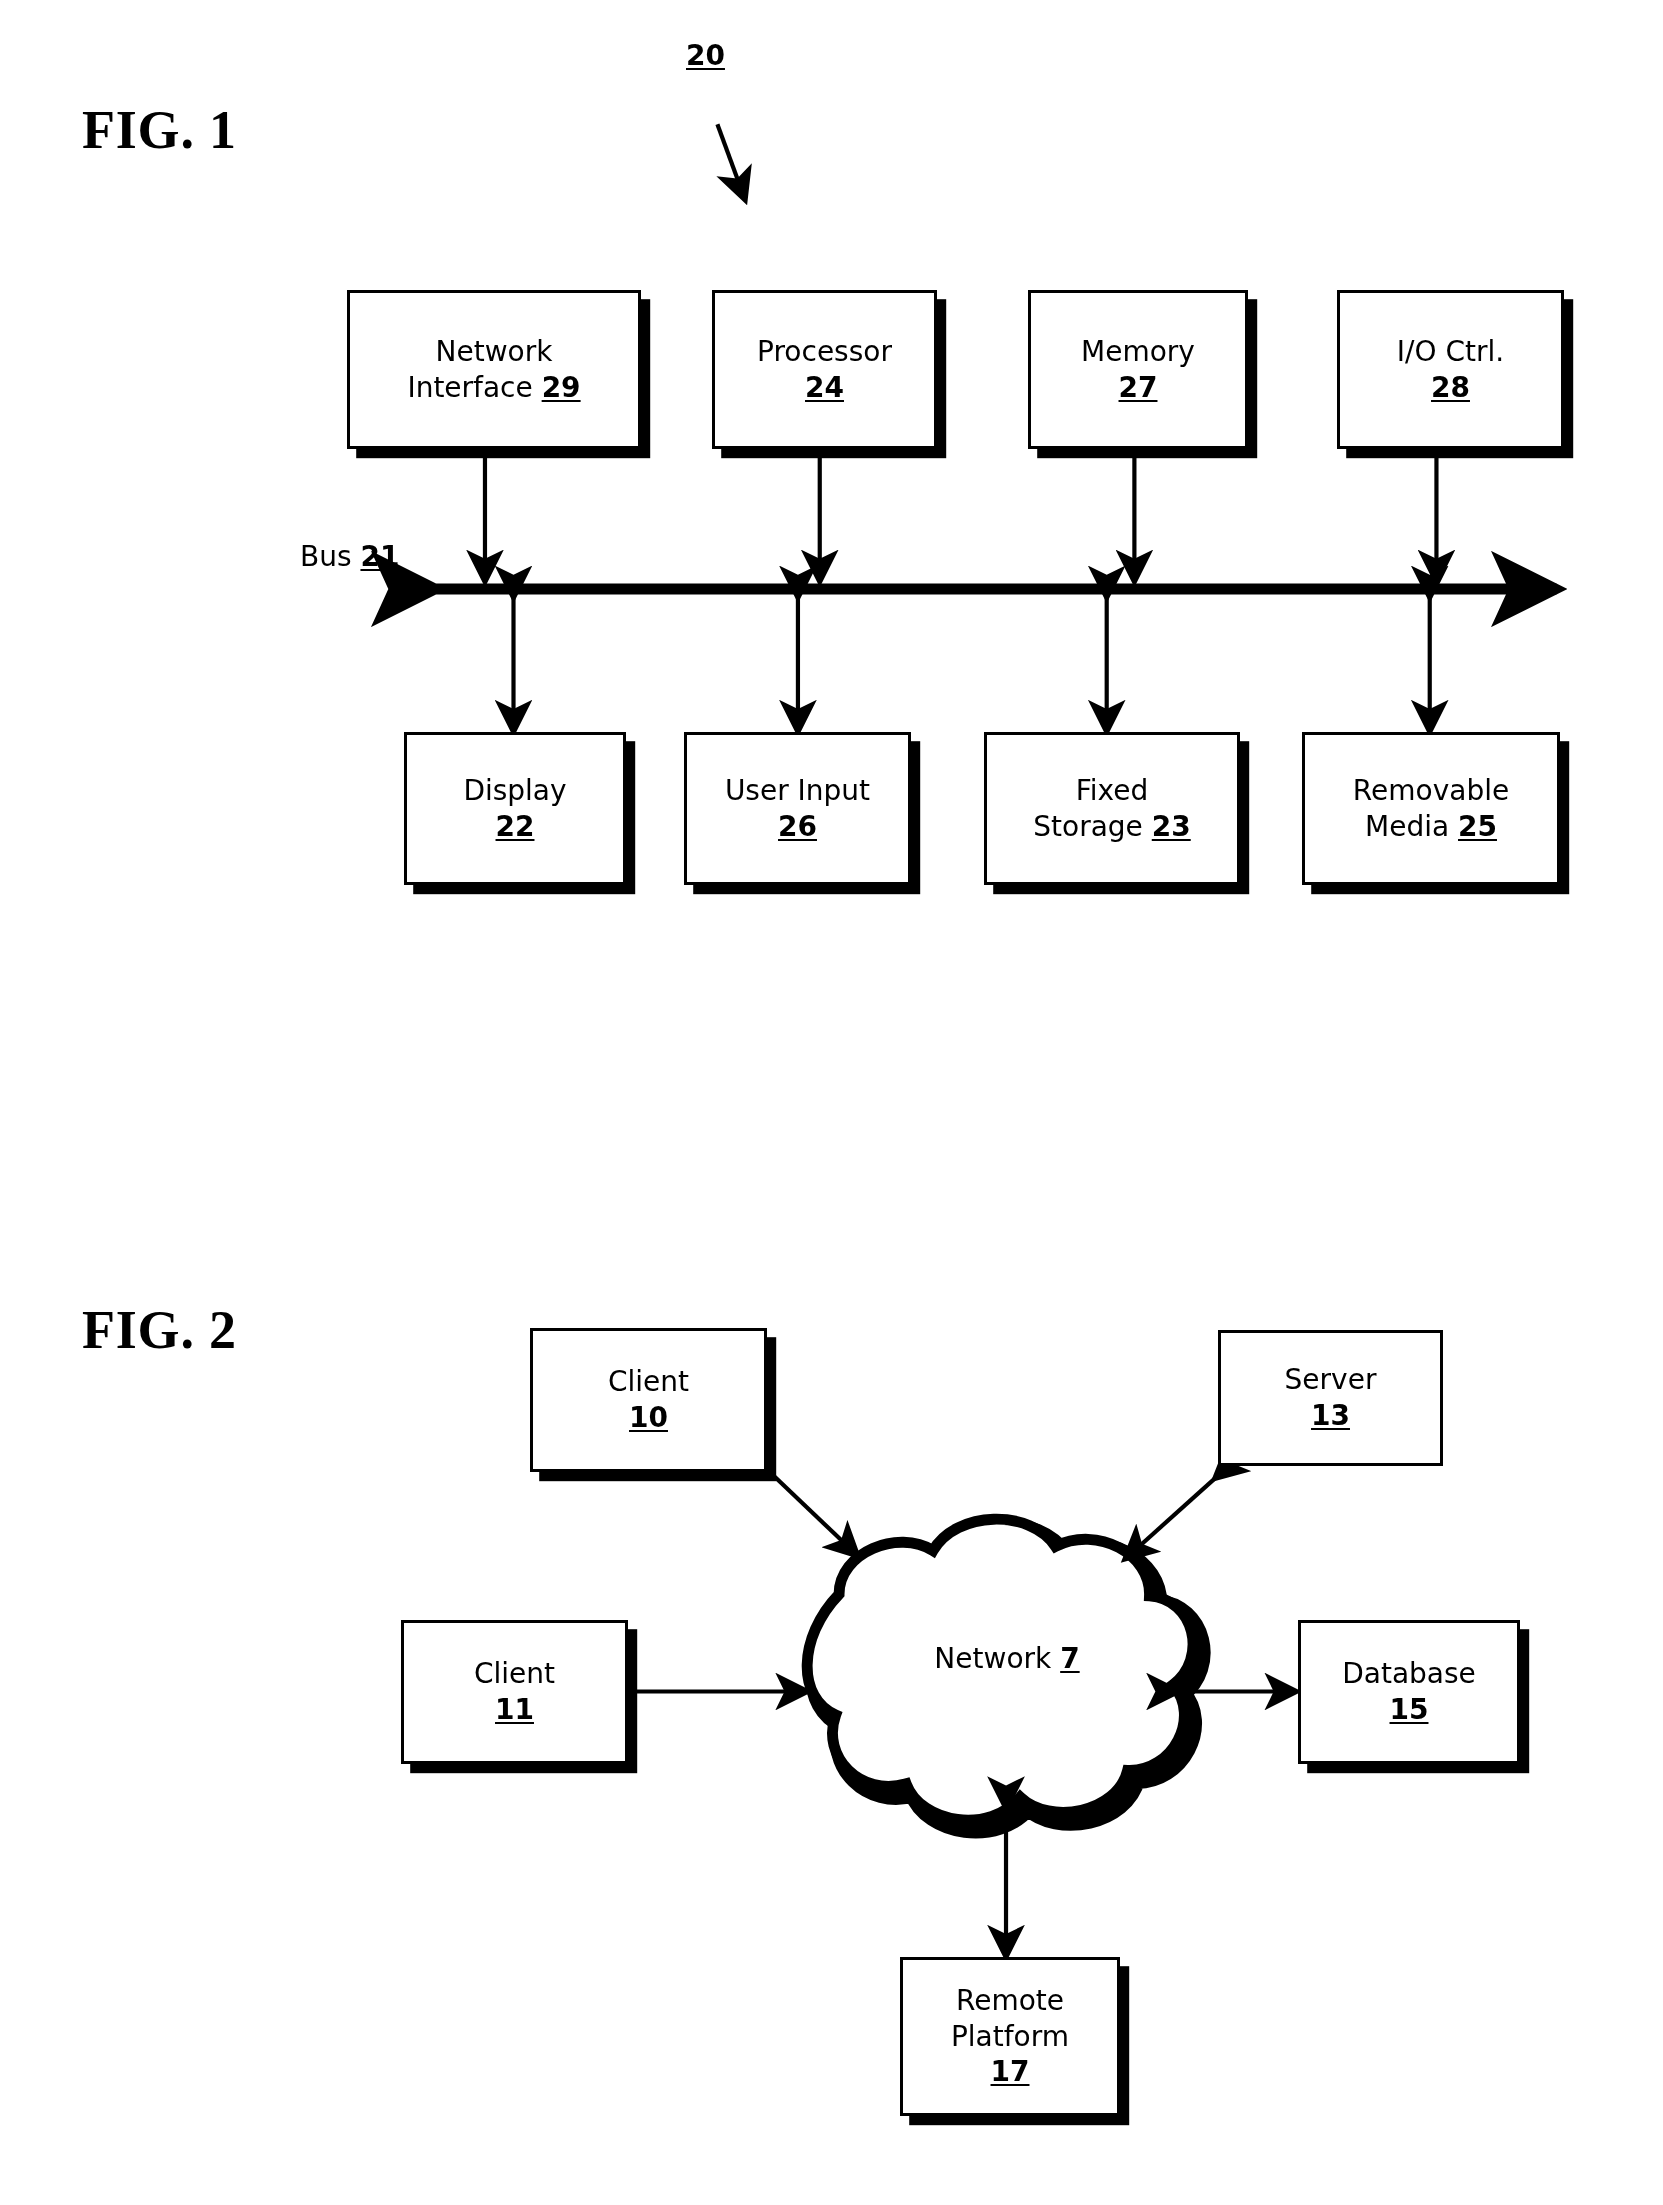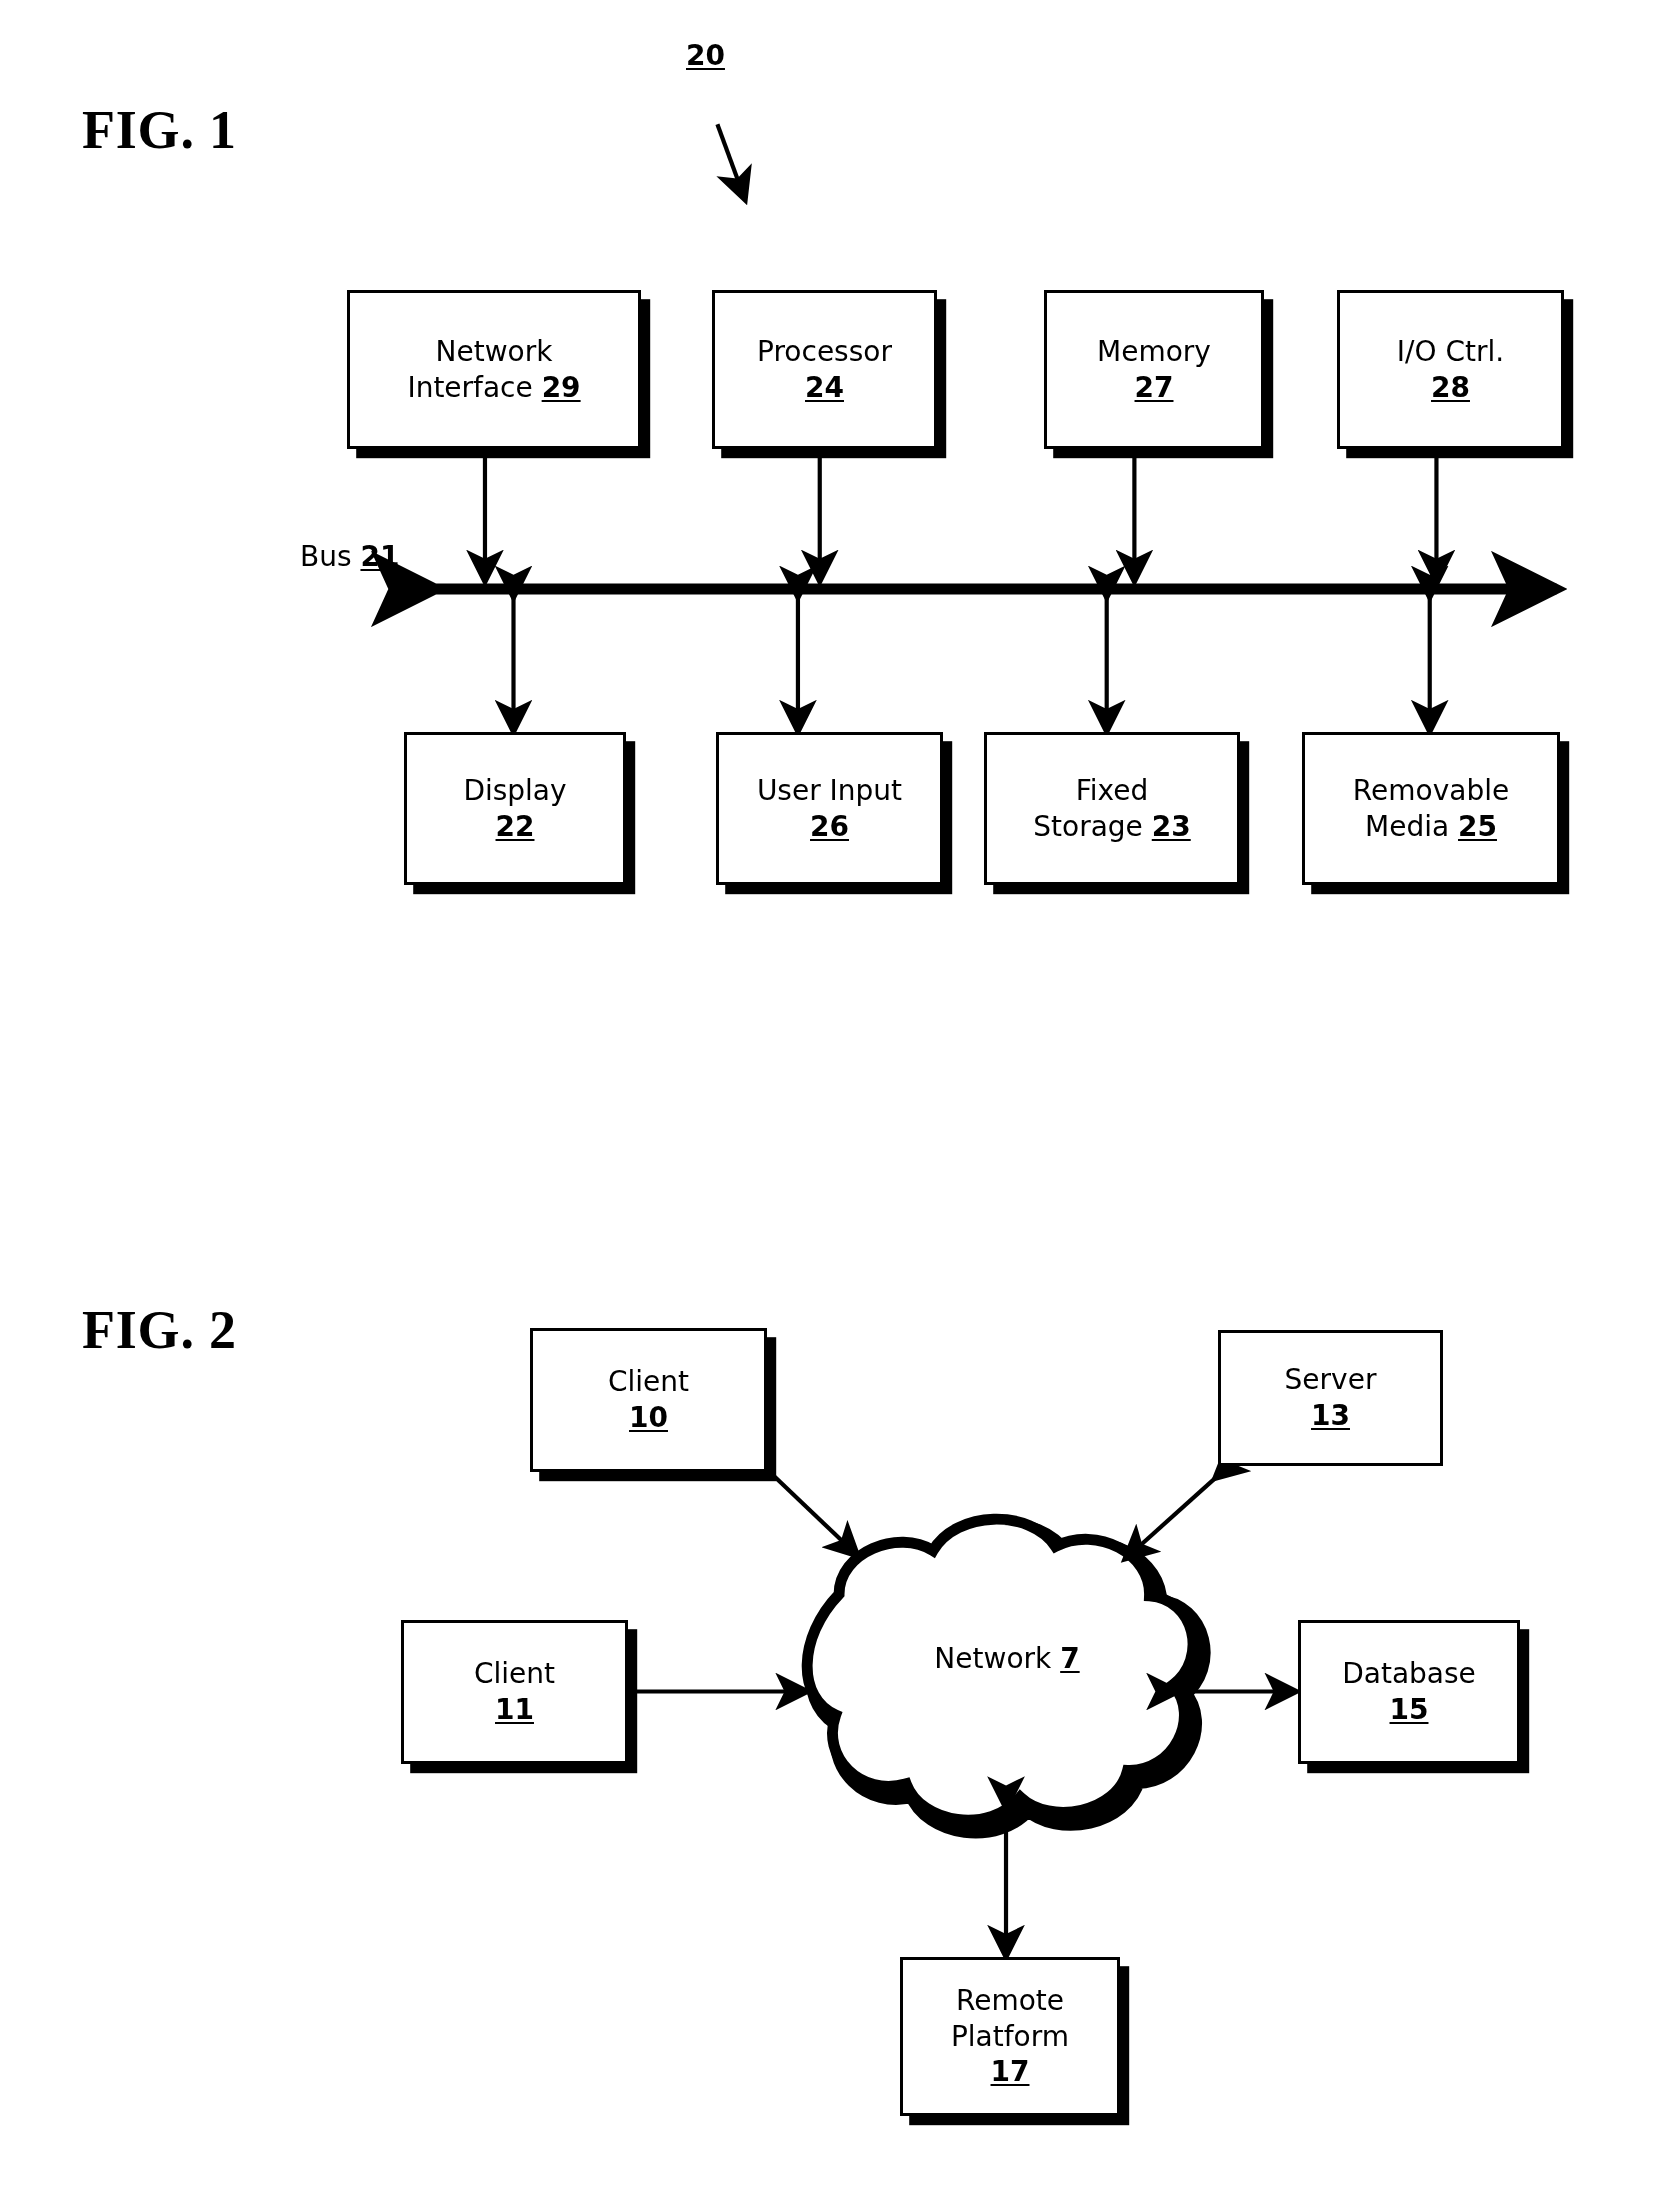--- a/index.html
+++ b/index.html
@@ -125,36 +125,36 @@
 <div class="node shadow" style="left:347px; top:290px; width:294px; height:159px;">
   <span class="line">Network</span>
   <span class="line"><span>Interface</span>&nbsp;<span class="ref">29</span></span>
 </div>
 
 <div class="node shadow" style="left:712px; top:290px; width:225px; height:159px;align-items:center;">
   <span class="line">Processor</span>
   <span class="line ref">24</span>
 </div>
 
-<div class="node shadow" style="left:1028px; top:290px; width:220px; height:159px;margin-left:16px;">
+<div class="node shadow" style="left:1028px; top:290px; width:220px; height:159px;">
   <span class="line">Memory</span>
   <span class="line ref">27</span>
 </div>
 
 <div class="node shadow" style="left:1337px; top:290px; width:227px; height:159px;">
   <span class="line">I/O Ctrl.</span>
   <span class="line ref">28</span>
 </div>
 
 <div class="node shadow" style="left:404px; top:732px; width:222px; height:153px;">
   <span class="line">Display</span>
   <span class="line ref">22</span>
 </div>
 
-<div class="node shadow" style="left:716px; top:732px; width:227px; height:153px;">
+<div class="node shadow" style="left:684px; top:732px; width:227px; height:153px;">
   <span class="line">User Input</span>
   <span class="line ref">26</span>
 </div>
 
 <div class="node shadow" style="left:984px; top:732px; width:256px; height:153px;">
   <span class="line">Fixed</span>
   <span class="line"><span>Storage</span>&nbsp;<span class="ref">23</span></span>
 </div>
 
 <div class="node shadow" style="left:1302px; top:732px; width:258px; height:153px;">

